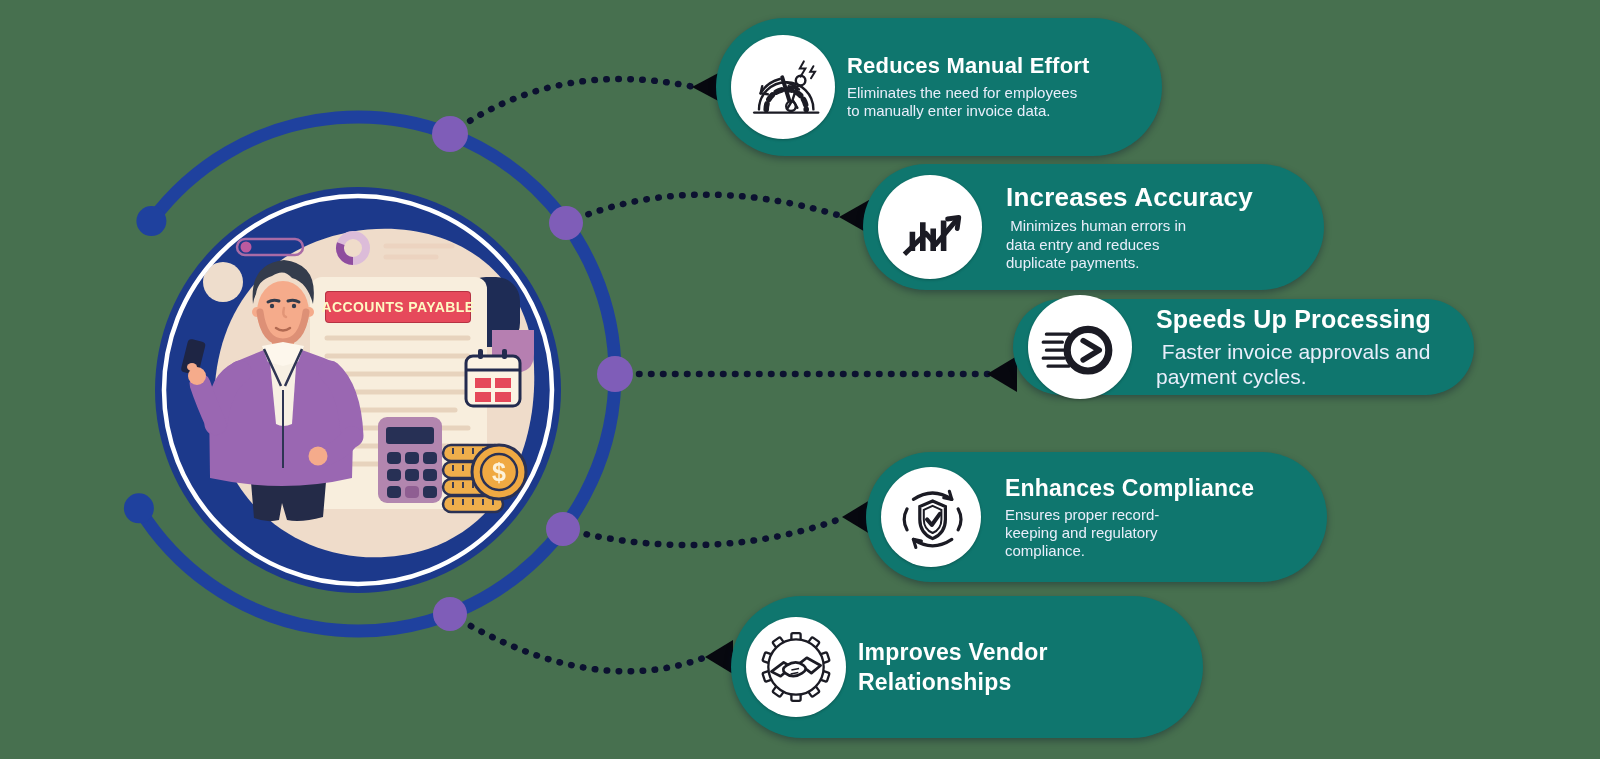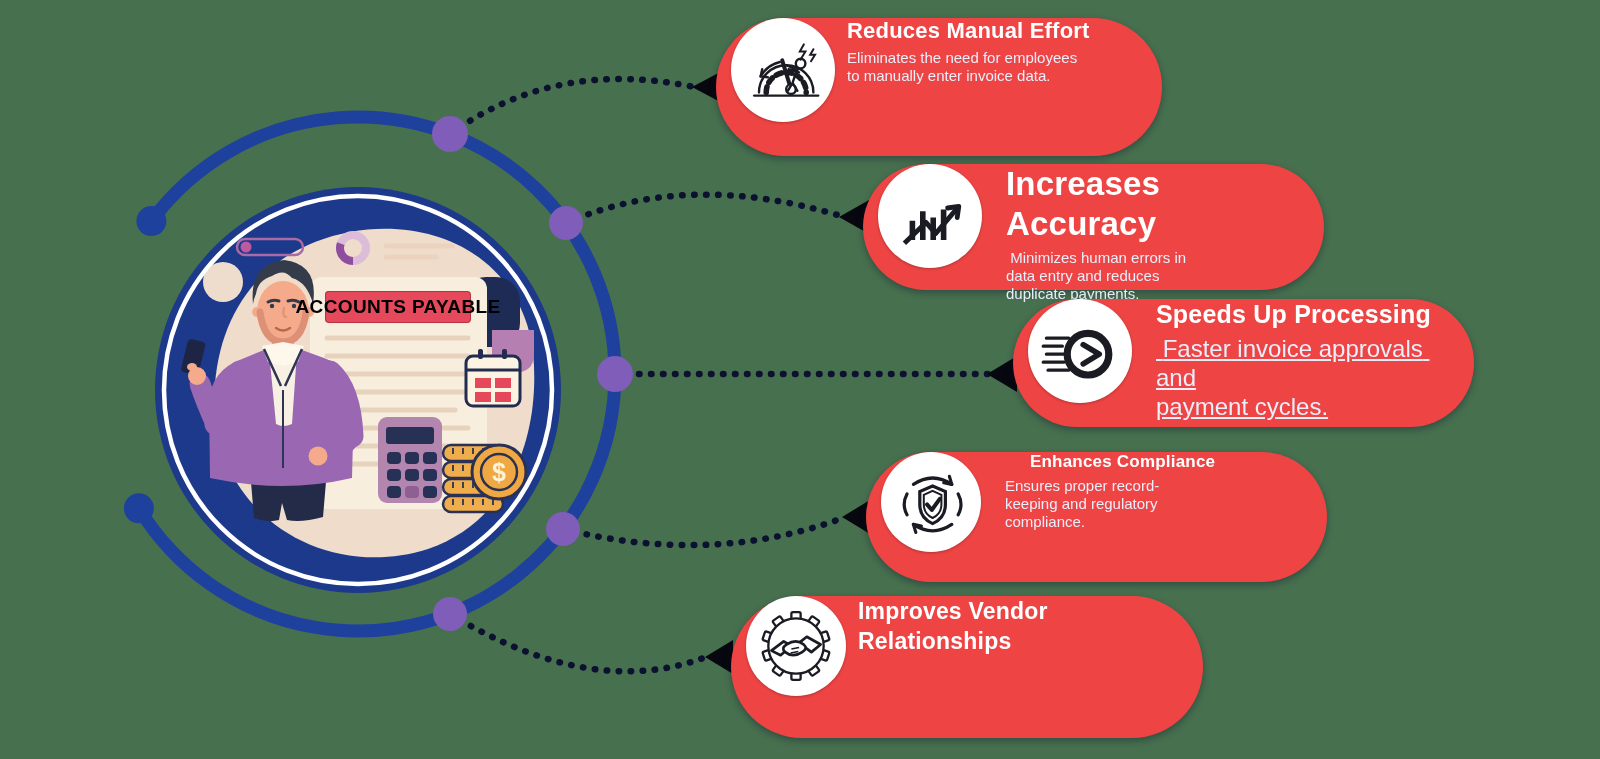--- a/index.html
+++ b/index.html
@@ -3,55 +3,55 @@
 <meta charset="utf-8">
 <style>
   html,body{margin:0;padding:0;background:#47704f;}
   .stage{
     position:relative;width:1600px;height:759px;overflow:hidden;
     background:#47704f;font-family:"Liberation Sans",sans-serif;
   }
   .bg-svg{position:absolute;left:0;top:0;}
   
   .card{
-    position:absolute;background:#ef4444;display:flex;align-items:flex-start;
+    position:absolute;background:#0f766e;display:flex;align-items:center;
     box-shadow:0 3px 7px rgba(8,14,40,.35);
   }
   .c1{left:716px;top:18px;width:446px;height:138px;border-radius:69px;}
   .c2{left:863px;top:164px;width:461px;height:126px;border-radius:63px;}
-  .c3{left:1013px;top:299px;width:461px;height:128px;border-radius:68px;}
+  .c3{left:1013px;top:299px;width:461px;height:96px;border-radius:68px;}
   .c4{left:866px;top:452px;width:461px;height:130px;border-radius:65px;}
   .c5{left:731px;top:588px;width:472px;height:142px;border-radius:71px;margin-top:8px;}
   .icon-circle{
     width:104px;height:104px;border-radius:50%;background:#ffffff;flex:0 0 auto;
     display:flex;align-items:center;justify-content:center;margin-left:15px;
     box-shadow:0 1px 3px rgba(0,0,0,.25);
   }
   .c4 .icon-circle,.c5 .icon-circle{width:100px;height:100px;}
   .icon-svg{width:80px;height:80px;display:block;}
   .card-text{margin-left:12px;padding-right:18px;}
   .c2 .card-text,.c3 .card-text,.c4 .card-text{margin-left:24px;}
   .card-title{
     font-weight:bold;color:#ffffff;white-space:pre-wrap;line-height:1.22;
     letter-spacing:.2px;
   }
   .c1 .card-title{font-size:22px;}
-  .c2 .card-title{font-size:33px;}
+  .c2 .card-title{font-size:26px;}
   .c3 .card-title{font-size:25px;}
-  .c4 .card-title{font-size:17px;margin-left:25px;}
+  .c4 .card-title{font-size:23px;}
   .c5 .card-title{font-size:23px;line-height:1.32;}
   .card-body{
     color:#e9eefb;font-size:15px;line-height:1.22;white-space:pre-wrap;margin-top:4px;
   }
-  .c3 .card-body{font-size:24px;text-decoration:underline;}
+  .c3 .card-body{font-size:21px;}
   
   .ap-banner{
     position:absolute;left:325px;top:291px;width:144px;height:30px;
     background:#e6495b;border:1px solid rgba(110,18,32,.4);border-radius:4px;
-    color:#000000;font-weight:bold;font-size:19px;letter-spacing:.4px;
+    color:#fef9c3;font-weight:bold;font-size:14px;letter-spacing:.4px;
     display:flex;align-items:center;justify-content:center;white-space:nowrap;
   }
 </style>
 </head>
 <body>
 
 <div class="stage">
 
   <svg class="bg-svg" width="1600" height="759" viewBox="0 0 1600 759">
     <defs>

